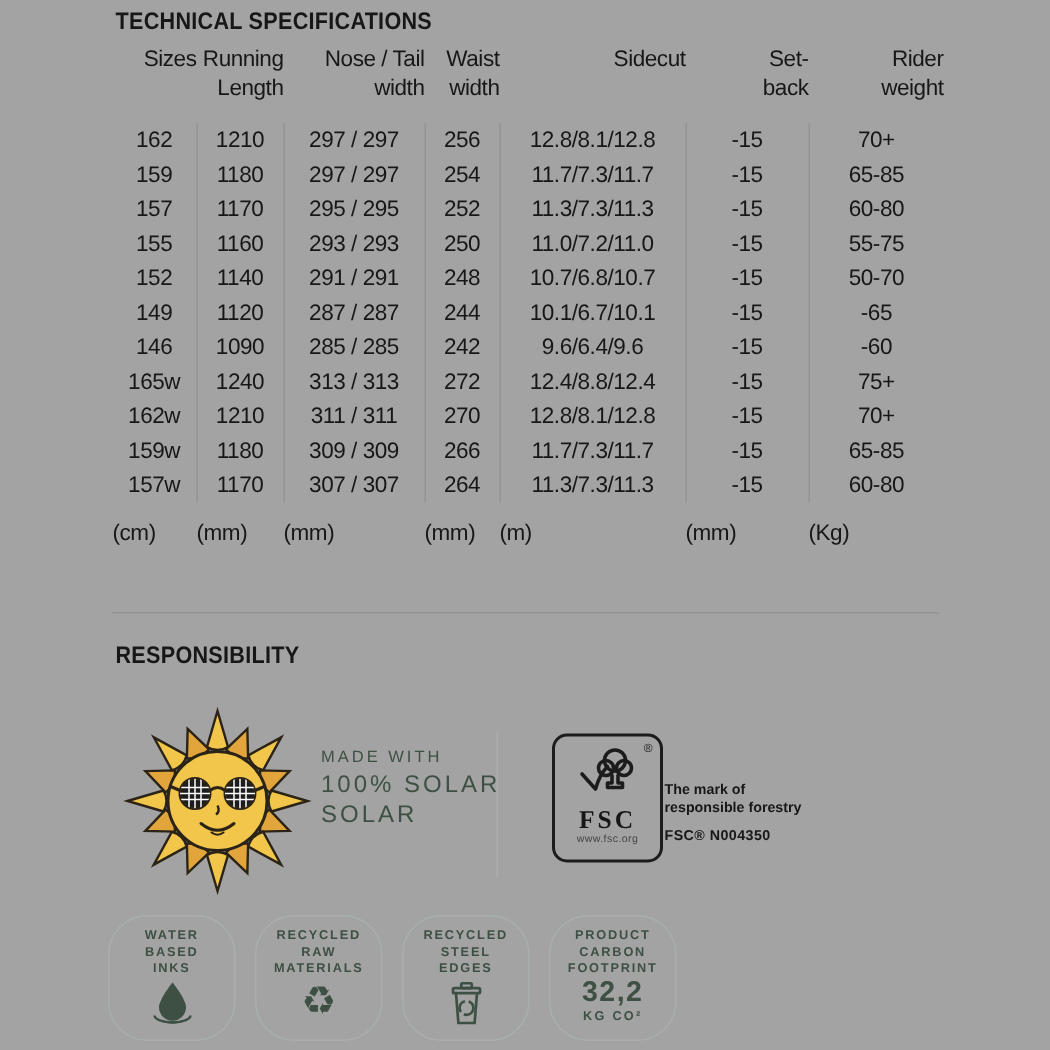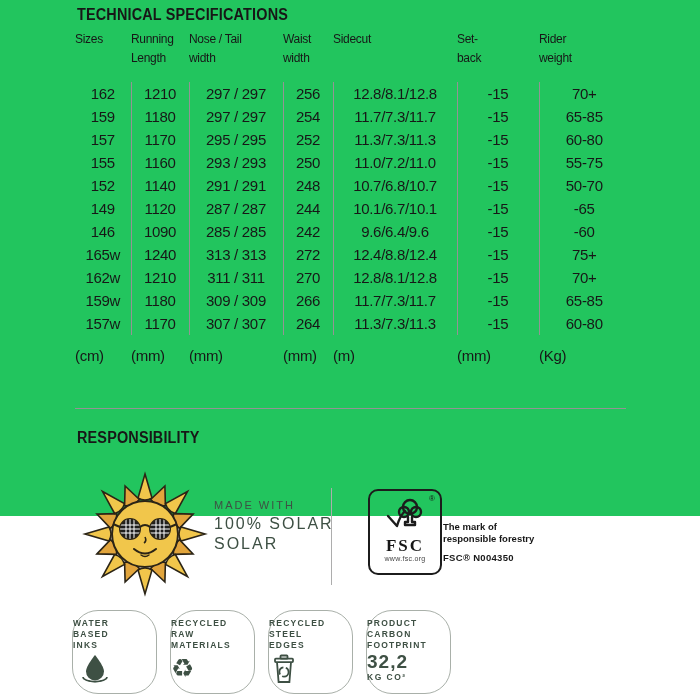--- a/index.html
+++ b/index.html
@@ -5,32 +5,32 @@
   :root{
     --green:#3e5044;
     --yellow:#f1c64b;
     --yellow-shade:#e2a53c;
     --gray-line:#949494;
     --ink:#171717;
     --badge-border:#a9b0a9;
   }
   *{margin:0;padding:0;box-sizing:border-box;}
   body{width:700px;height:700px;background:#ffffff;font-family:"Liberation Sans",sans-serif;color:var(--ink);overflow:hidden;}
-  .page{position:relative;width:700px;height:516px;background:#22c55e;}
+  .page{position:relative;width:700px;height:700px;background:#a3a3a3;}
 
   
   .section-title{position:absolute;left:77px;font-size:16px;font-weight:bold;letter-spacing:0.2px;transform:scaleX(0.9);transform-origin:left center;white-space:nowrap;}
   #title-specs{top:6px;}
   #title-resp{top:429px;}
 
   
   .spec-table-wrap{position:absolute;left:75px;top:30px;width:554px;}
   table{border-collapse:collapse;table-layout:fixed;width:554px;letter-spacing:-0.3px;}
   col.c1{width:56px}col.c2{width:58px}col.c3{width:94px}col.c4{width:50px}col.c5{width:124px}col.c6{width:82px}col.c7{width:90px}
-  th{font-size:12px;font-weight:normal;text-align:left;vertical-align:top;line-height:19px;padding-bottom:14px;}
+  th{font-size:15px;font-weight:normal;text-align:right;vertical-align:top;line-height:19px;padding-bottom:14px;}
   tbody td{font-size:15px;text-align:center;height:23px;line-height:23px;white-space:nowrap;}
   tbody td + td{border-left:1px solid var(--gray-line);}
   tbody td:first-child{font-weight:normal;}
   tfoot td{font-size:15px;text-align:left;padding-top:12px;}
 
   
   .hline{position:absolute;left:75px;top:408px;width:551px;height:1px;background:var(--gray-line);}
 
   
   .sun-wrap{position:absolute;left:82px;top:471px;width:126px;height:126px;}
@@ -44,21 +44,21 @@
   .fsc-reg{position:absolute;top:3px;right:5px;font-size:8px;}
   .fsc-logo{margin-top:5px;}
   .fsc-acronym{font-family:"Liberation Serif",serif;font-size:17px;font-weight:bold;letter-spacing:2px;line-height:15px;}
   .fsc-url{font-size:7px;color:#444;margin-top:2px;letter-spacing:0.3px;}
   .fsc-mark{position:absolute;left:443px;top:521px;width:106px;text-align:left;font-weight:bold;}
   .fsc-mark .m1{font-size:9.5px;line-height:12px;}
   .fsc-mark .lic{font-size:9.5px;margin-top:7px;letter-spacing:0.3px;}
 
   
   .badges{position:absolute;left:72px;top:610px;display:flex;gap:13px;}
-  .badge{width:85px;height:84px;border:1.5px solid var(--badge-border);border-radius:26px;padding-top:7px;color:var(--green);}
+  .badge{width:85px;height:84px;border:1.5px solid var(--badge-border);border-radius:26px;text-align:center;padding-top:7px;color:var(--green);}
   .badge .bl{font-size:8.5px;font-weight:bold;letter-spacing:1.2px;line-height:11px;}
   .badge .icon{margin-top:3px;line-height:1;}
   .badge .recycle-glyph{font-family:"DejaVu Sans",sans-serif;font-size:26px;color:var(--green);display:inline-block;margin-top:1px;}
   .badge .big-val{font-size:19px;font-weight:bold;letter-spacing:1px;line-height:20px;margin-top:1px;}
   .badge .unit{font-size:8.5px;font-weight:bold;letter-spacing:1.5px;}
 </style>
 </head>
 <body>
 
 <div class="page">

